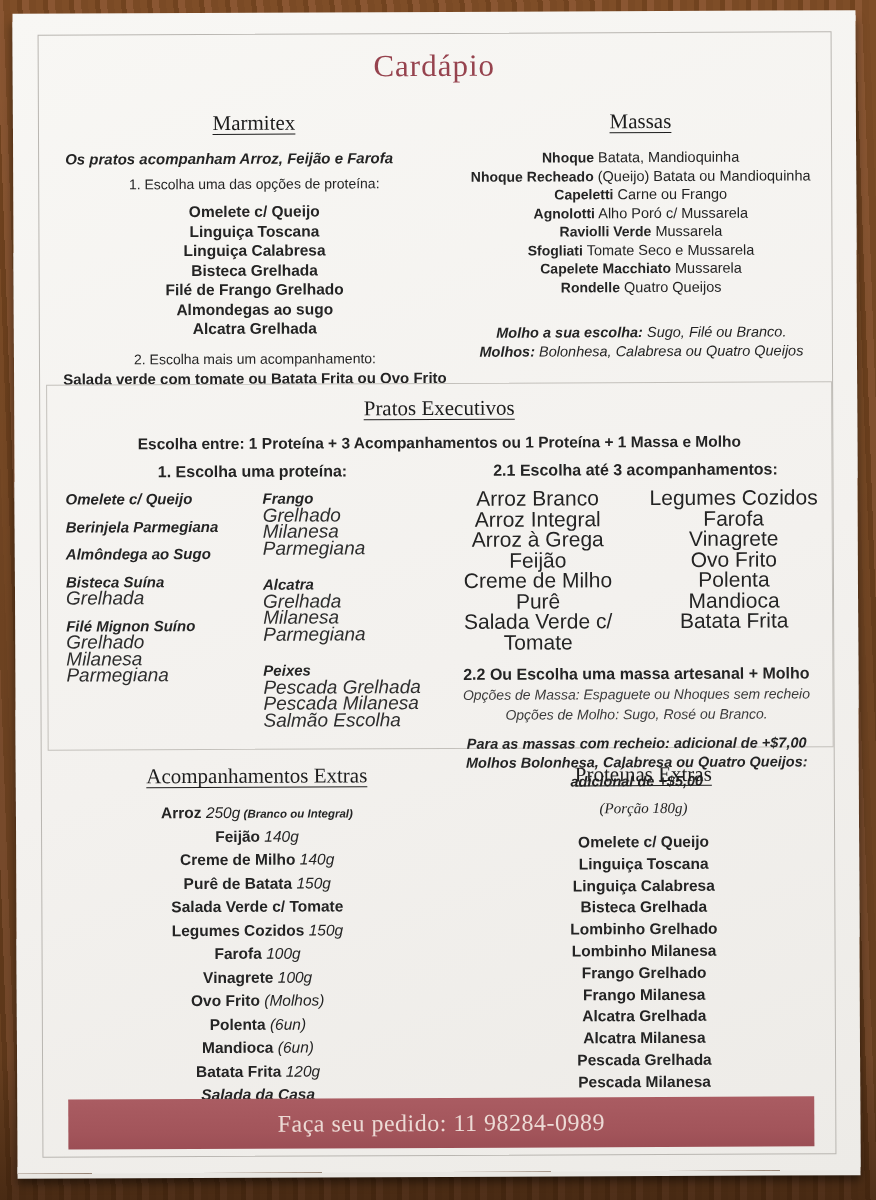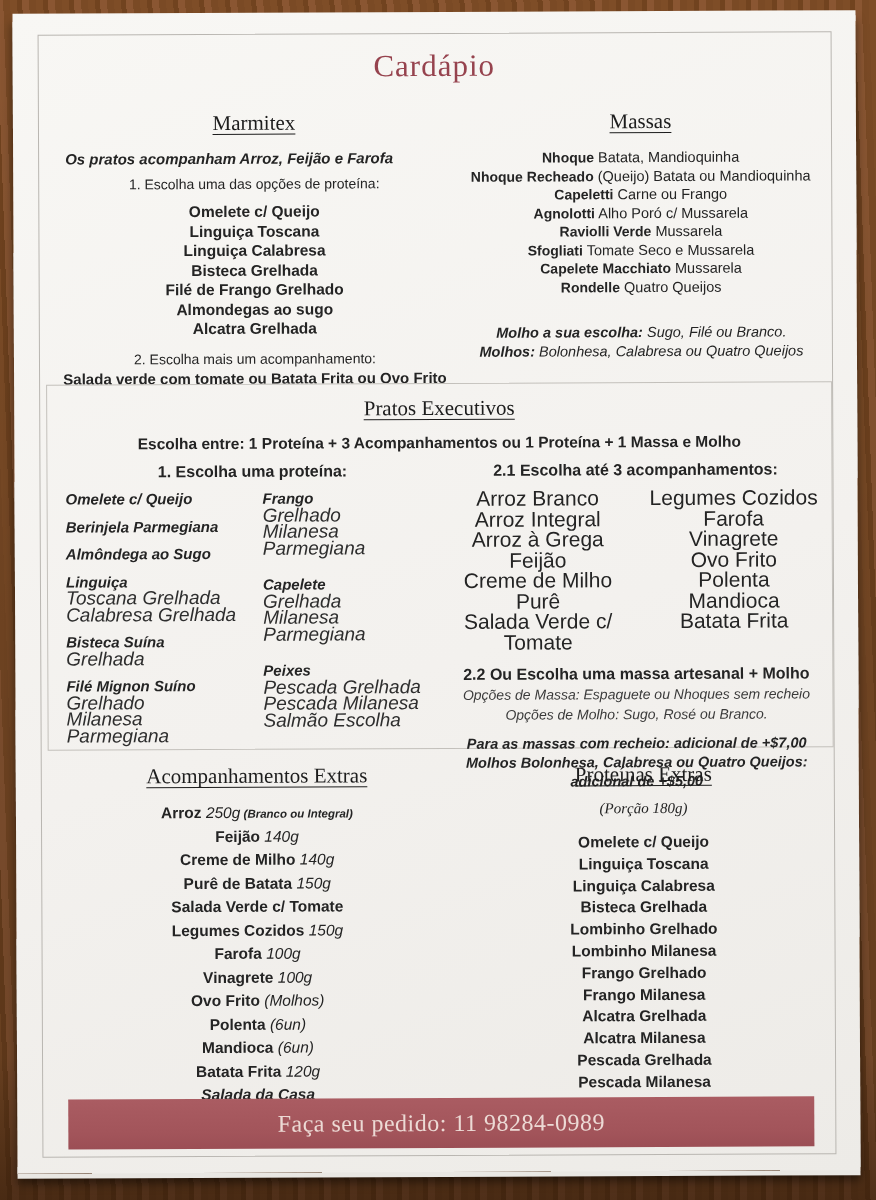--- a/index.html
+++ b/index.html
@@ -179,26 +179,20 @@
                 <div class="pvar"></div>
               </div>
 
               <div class="pgroup">
                 <div class="pname">Almôndega ao Sugo</div>
                 <div class="pvar"></div>
                 <div class="pvar"></div>
                 <div class="pvar"></div>
               </div>
 
-              <div class="pgroup">
-                <div class="pname">Linguiça</div>
-                <div class="pvar">Toscana Grelhada</div>
-                <div class="pvar">Calabresa Grelhada</div>
-                <div class="pvar"></div>
-              </div>
 
               <div class="pgroup">
                 <div class="pname">Bisteca Suína</div>
                 <div class="pvar">Grelhada</div>
                 <div class="pvar"></div>
                 <div class="pvar"></div>
               </div>
 
               <div class="pgroup">
                 <div class="pname">Filé Mignon Suíno</div>
@@ -210,21 +204,21 @@
           <div class="pcol2">
 
               <div class="pgroup">
                 <div class="pname">Frango</div>
                 <div class="pvar">Grelhado</div>
                 <div class="pvar">Milanesa</div>
                 <div class="pvar">Parmegiana</div>
               </div>
 
               <div class="pgroup">
-                <div class="pname">Capelete</div>
+                <div class="pname">Alcatra</div>
                 <div class="pvar">Grelhada</div>
                 <div class="pvar">Milanesa</div>
                 <div class="pvar">Parmegiana</div>
               </div>
 
               <div class="pgroup">
                 <div class="pname">Peixes</div>
                 <div class="pvar">Pescada Grelhada</div>
                 <div class="pvar">Pescada Milanesa</div>
                 <div class="pvar">Salmão Escolha</div>

